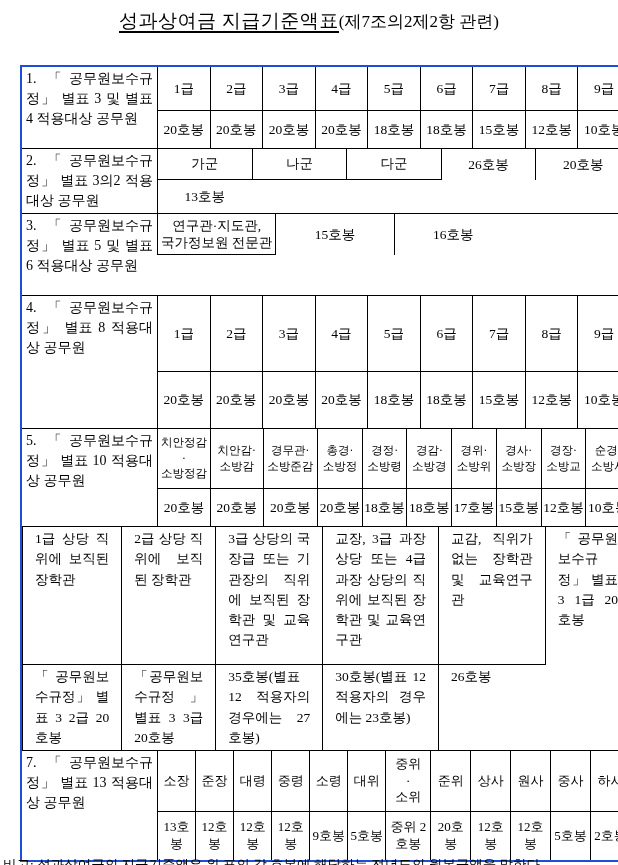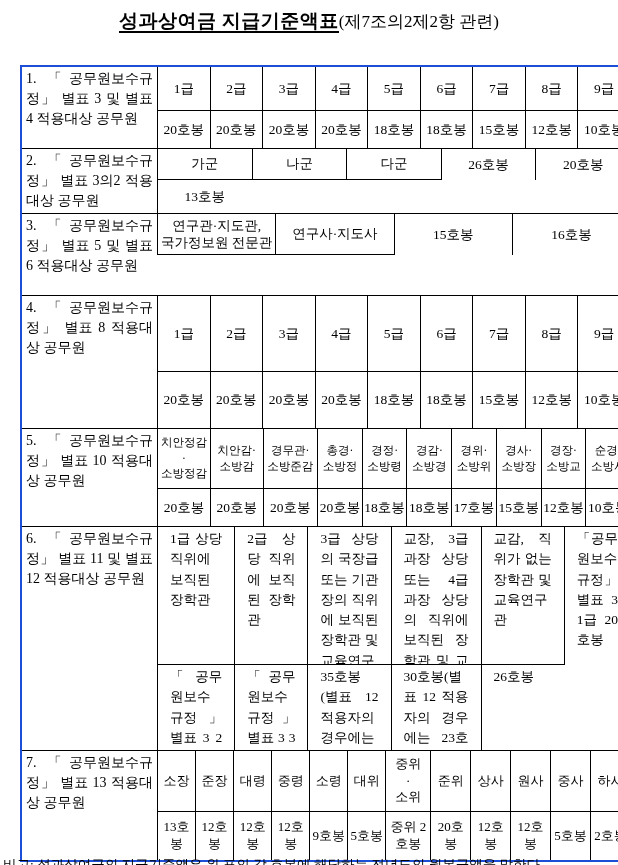--- a/index.html
+++ b/index.html
@@ -4,21 +4,21 @@
 <style>
   html,body{margin:0;padding:0;background:#fff;}
   body{
     width:618px;height:865px;overflow:hidden;color:#000;
     font-family:"Liberation Serif","DejaVu Serif",serif;
   }
   .page{position:relative;width:618px;height:865px;}
 
   
   .title{text-align:center;margin:8px 0 0 0;line-height:26px;white-space:nowrap;}
-  .title-main{font-size:19px;font-weight:bold;border-bottom:2px solid #000;padding-bottom:0px;letter-spacing:.5px;}
+  .title-main{font-size:19px;font-weight:normal;border-bottom:2px solid #000;padding-bottom:0px;letter-spacing:.5px;}
   .title-sub{font-size:17px;font-weight:normal;}
 
   
   .tbl{
     position:absolute;left:20px;top:57px;width:612px;
     border:2px solid #1d4ed8;box-sizing:border-box;background:#fff;
   }
   .section{display:flex;align-items:stretch;}
   .section + .section{border-top:1px solid #000;}
   .label-cell{
@@ -99,21 +99,20 @@
           <div class="cell vcell">26호봉</div>
           <div class="cell vcell">20호봉</div>
           <div class="cell vcell">13호봉</div>
         </div>
       </div>
       <div class="section">
         <div class="label-cell">3. 「공무원보수규정」 별표 5 및 별표 6 적용대상 공무원</div>
         <div class="grid g2">
           <div class="cell hcell">연구관·지도관,
 국가정보원 전문관</div>
-          <div class="cell hcell">연구사·지도사</div>
           <div class="cell vcell">15호봉</div>
           <div class="cell vcell">16호봉</div>
         </div>
       </div>
       <div class="section">
         <div class="label-cell">4. 「공무원보수규정」 별표 8 적용대상 공무원</div>
         <div class="grid g3">
           <div class="cell hcell">1급</div>
           <div class="cell hcell">2급</div>
           <div class="cell hcell">3급</div>
@@ -163,21 +162,20 @@
           <div class="cell vcell">20호봉</div>
           <div class="cell vcell">18호봉</div>
           <div class="cell vcell">18호봉</div>
           <div class="cell vcell">17호봉</div>
           <div class="cell vcell">15호봉</div>
           <div class="cell vcell">12호봉</div>
           <div class="cell vcell">10호봉</div>
         </div>
       </div>
       <div class="section">
-        <div class="label-cell">6. 「공무원보수규정」 별표 11 및 별표 12 적용대상 공무원</div>
         <div class="grid g5">
           <div class="cell hcell">1급 상당 직위에 보직된 장학관</div>
           <div class="cell hcell">2급 상당 직위에 보직된 장학관</div>
           <div class="cell hcell">3급 상당의 국장급 또는 기관장의 직위에 보직된 장학관 및 교육연구관</div>
           <div class="cell hcell">교장, 3급 과장 상당 또는 4급 과장 상당의 직위에 보직된 장학관 및 교육연구관</div>
           <div class="cell hcell">교감, 직위가 없는 장학관 및 교육연구관</div>
           <div class="cell vcell">「공무원보수규정」 별표 3 1급 20호봉</div>
           <div class="cell vcell">「공무원보수규정」 별표 3 2급 20호봉</div>
           <div class="cell vcell">「공무원보수규정」 별표 3 3급 20호봉</div>
           <div class="cell vcell">35호봉(별표 12 적용자의 경우에는 27호봉)</div>

